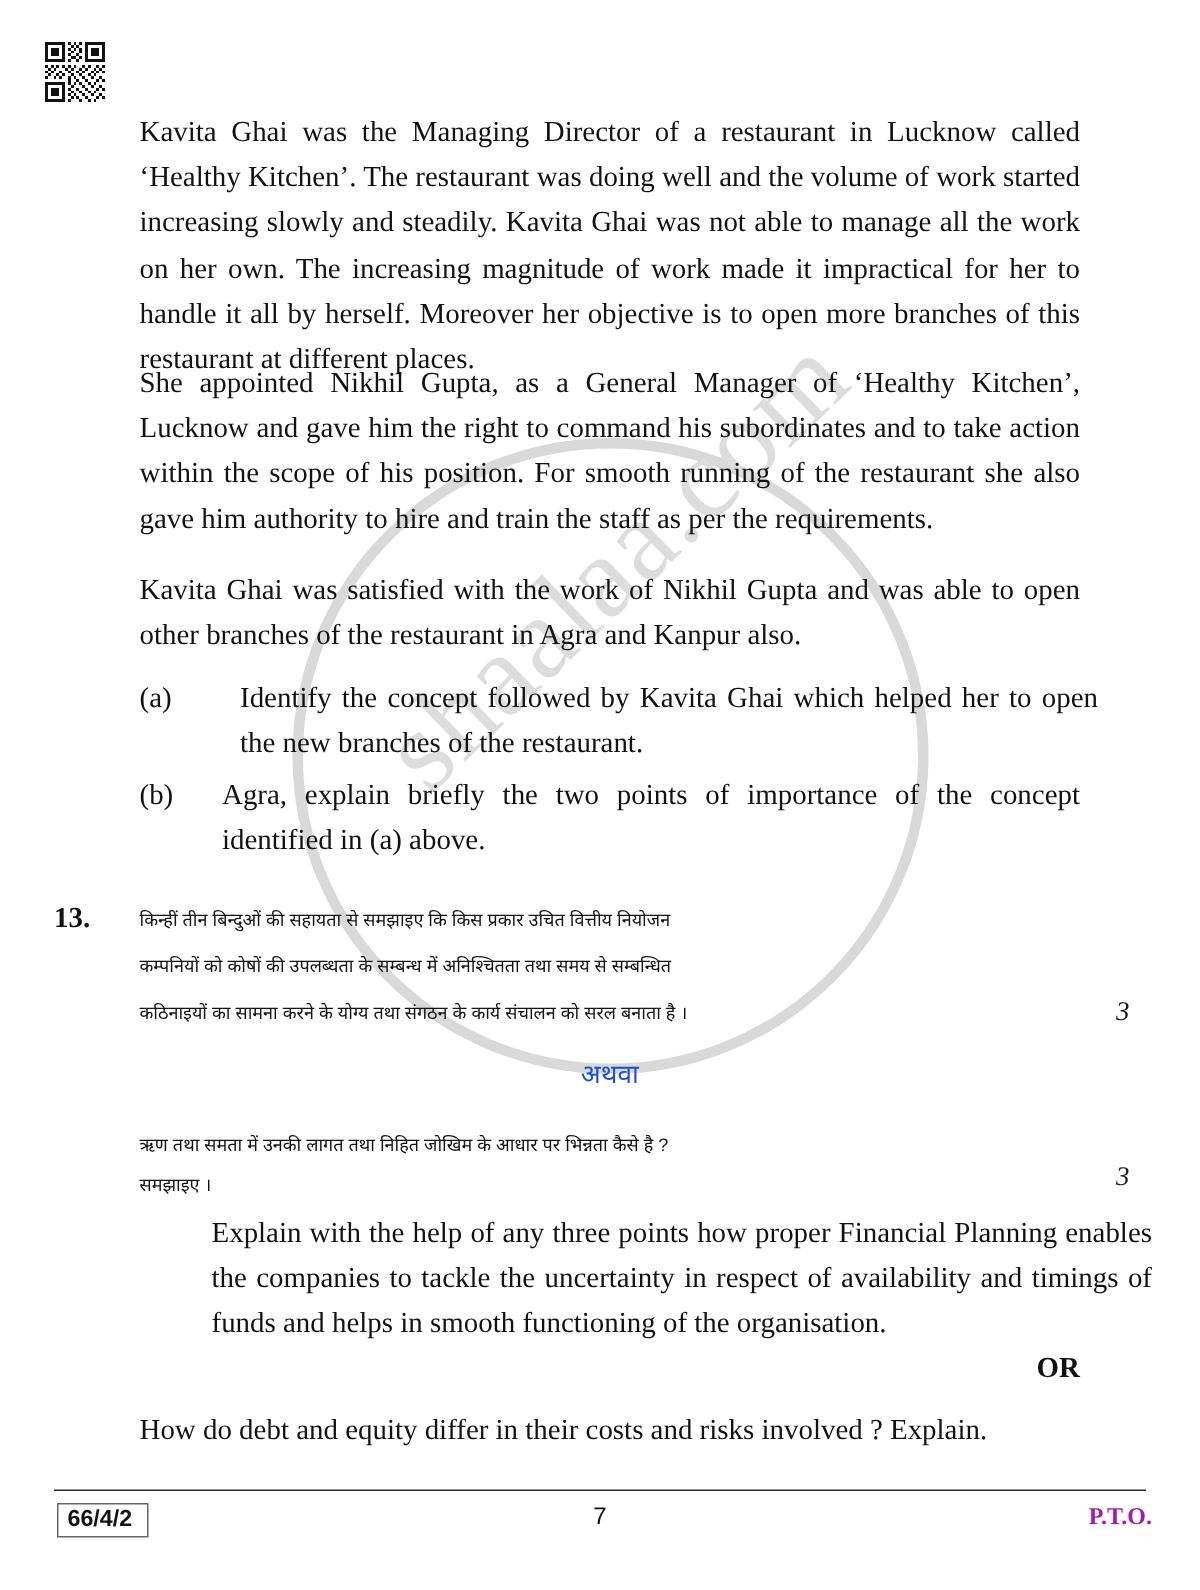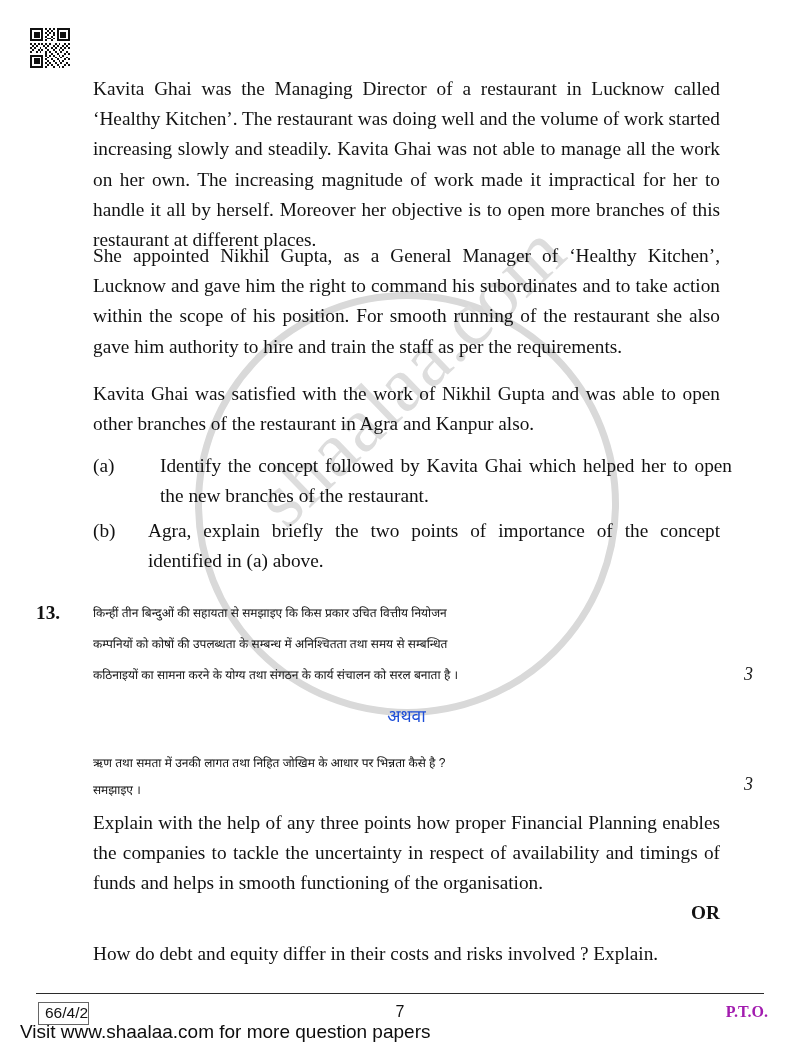--- a/index.html
+++ b/index.html
@@ -158,24 +158,24 @@
     top: 993px;
     width: 728px;
     height: 1px;
     background: #2b2b2b;
   }
   #paper-code {
     position: absolute;
     left: 38px;
     top: 1002px;
     border: 1px solid #666666;
-    padding: 1px 0 2px 6px;
+    padding: 1px 10px 2px 6px;
     font-family: "Liberation Sans", "DejaVu Sans", sans-serif;
     font-size: 15.5px;
-    font-weight: normal;
+    font-weight: bold;
     color: #111111;
     background: #ffffff;
   }
   #page-number {
     position: absolute;
     left: 0;
     top: 1003px;
     width: 800px;
     text-align: center;
     font-family: "Liberation Sans", "DejaVu Sans", sans-serif;
@@ -351,27 +351,26 @@
 
     <div class="marks" style="top:664px;">3</div>
 
     <div class="hindi-center" style="top:703px;">अथवा</div>
 
     <div class="hindi" style="top:748px;">ऋण तथा समता में उनकी लागत तथा निहित जोखिम के आधार पर भिन्नता कैसे है ?</div>
     <div class="hindi" style="top:775px; text-align-last:left;">समझाइए ।</div>
 
     <div class="marks" style="top:774px;">3</div>
 
-    <div class="para jtext" style="top:808px;">Explain with the help of any three points how proper Financial Planning enables the companies to tackle the uncertainty in respect of availability and timings of funds and helps in smooth functioning of the organisation.</div>
+    <div class="para jtext" style="top:808px;margin-left:48px;">Explain with the help of any three points how proper Financial Planning enables the companies to tackle the uncertainty in respect of availability and timings of funds and helps in smooth functioning of the organisation.</div>
 
     <div class="or-center" style="top:902px;">OR</div>
 
     <div class="para" style="top:939px; text-align:left;">How do debt and equity differ in their costs and risks involved ? Explain.</div>
 
   </div>
 
   <div id="footer-rule"></div>
   <div id="paper-code">66/4/2</div>
   <div id="page-number">7</div>
   <div id="pto-label">P.T.O.</div>
-  <div id="visit-banner">Visit www.shaalaa.com for more question papers</div>
 
 </div>
 
 </body></html>

